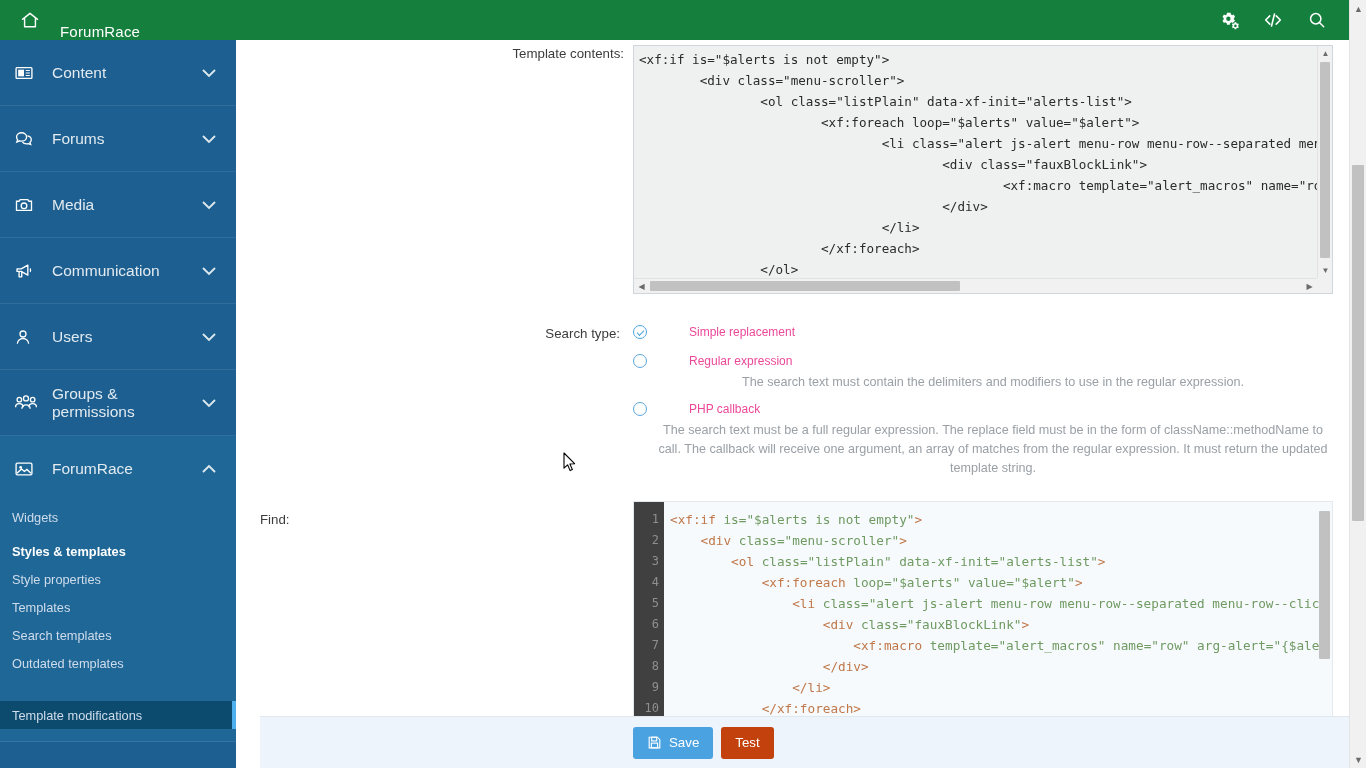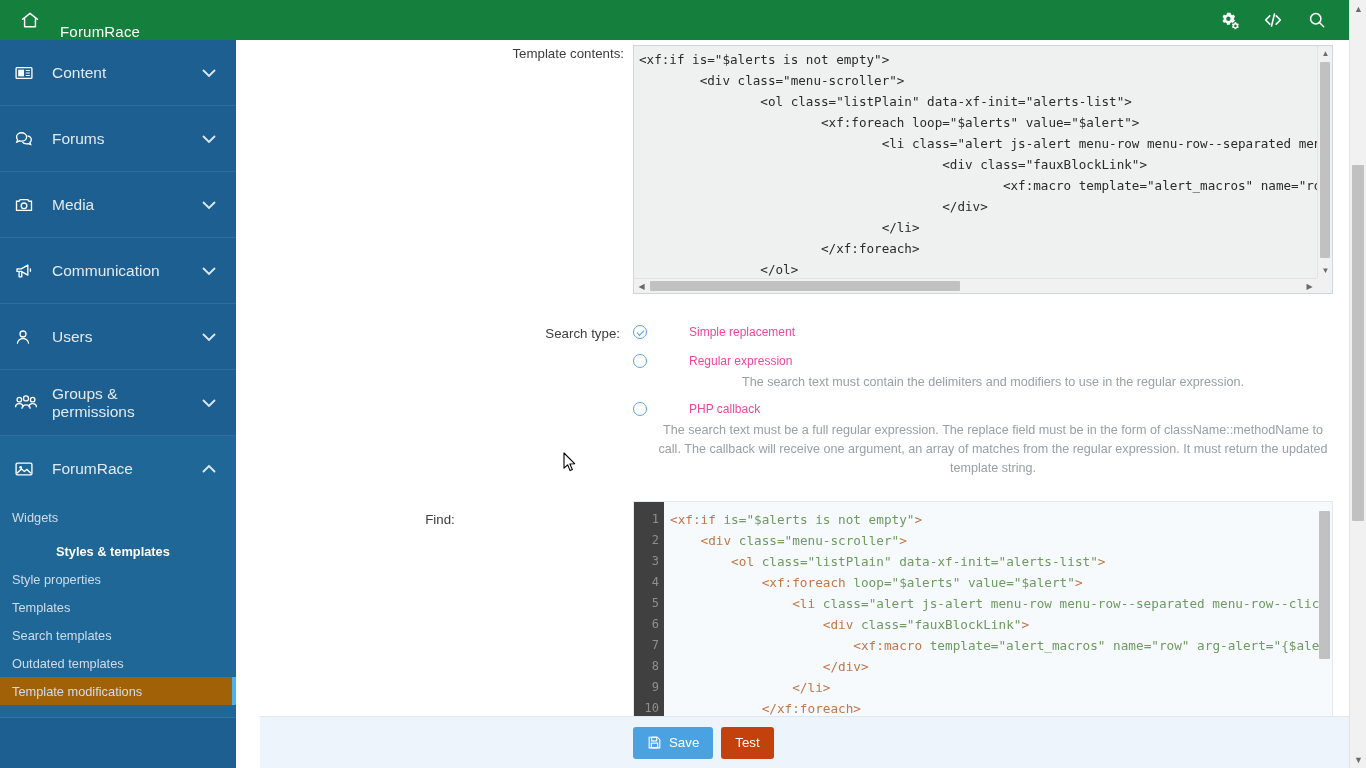--- a/index.html
+++ b/index.html
@@ -89,24 +89,24 @@
     padding-left: 12px;
     color: #cfdceb;
     font-size: 12.8px;
     cursor: pointer;
     position: relative;
   }
   .sub-item.header {
     color: #ffffff;
     font-weight: bold;
     margin-top: 6px;
-    margin-left: 44px;
   }
   .sub-item.active {
-    background: #a16207;
+    background: #0c4a6e;
+    margin-top: 24px;
   }
   .sub-item.active:after {
     content:"";
     position:absolute; right:0; top:0; bottom:0; width:4px;
     background:#4fb0f0;
   }
 
   
   #main {
     position: absolute;
@@ -234,21 +234,21 @@
     margin-top: 3px;
     max-width: 672px;
     text-align: center;
   }
 
   
   #find-lbl {
     position: absolute;
     left: 0; top: 472px;
     width: 360px;
-    text-align: center;
+    text-align: left;
     font-size: 13.3px;
     color: #3c3c3c;
   }
   #find-wrap {
     position: absolute;
     left: 373px; top: 461px;
     width: 700px; height: 252px;
     background: #f7fafd;
     border: 1px solid #e4e9ee;
     overflow: hidden;

